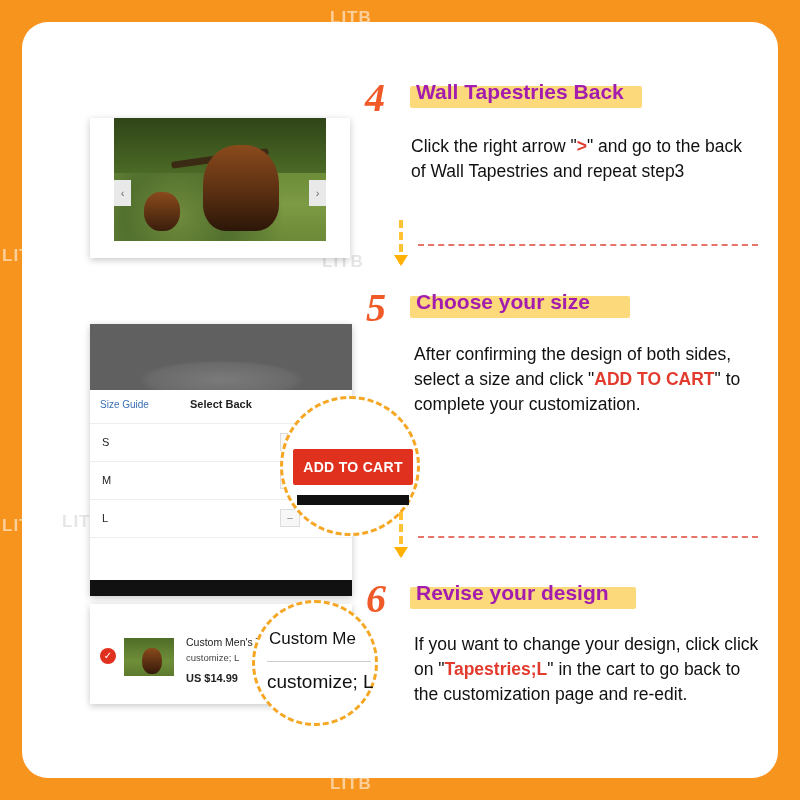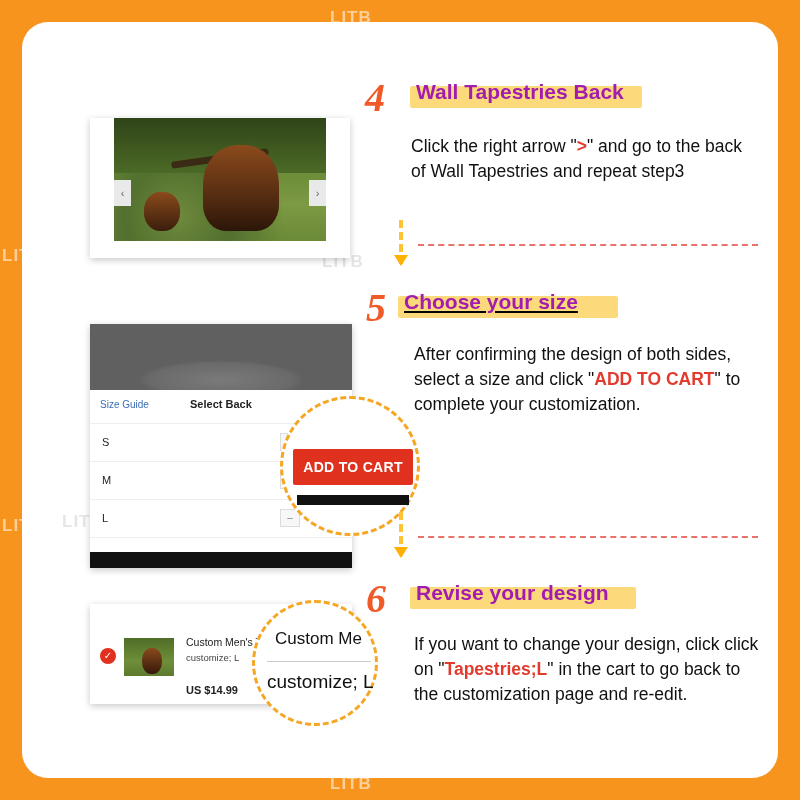--- a/index.html
+++ b/index.html
@@ -126,21 +126,21 @@
   }
   .nav-left { left: 24px; top: 62px; }
   .nav-right { left: 219px; top: 62px; }
   .cursor {
     position: absolute; left: 232px; top: 84px;
     width: 0; height: 0;
     filter: drop-shadow(1px 1px 1px rgba(0,0,0,.3));
   }
 
   
-  .shot5 { left: 68px; top: 302px; width: 262px; height: 244px; }
+  .shot5 { left: 68px; top: 302px; width: 262px; height: 272px; }
   .shot5 .hero { position:absolute; left:0; top:0; width:100%; height:66px; background:#606060; }
   .shot5 .hero:after{
     content:""; position:absolute; left:18%; top:55%; width:64%; height:60%;
     background: radial-gradient(ellipse at center, #7a7a7a 0%, #6a6a6a 60%, transparent 70%);
   }
   .sizebar {
     position:absolute; left:0; top:66px; width:100%; height:34px;
     background:#fff; border-bottom:1px solid #eee;
   }
   .sizeguide { position:absolute; left:10px; top:9px; font-size:10px; color:#3a6fb5; }
@@ -188,21 +188,21 @@
     position:absolute; left:34px; top:34px; width:50px; height:38px;
     background: linear-gradient(to bottom,#4e6d27 0%, #6f8e39 60%, #5d7a2e 100%);
     overflow:hidden;
   }
   .cart-thumb:after{
     content:""; position:absolute; left:35%; top:25%; width:40%; height:70%;
     background: linear-gradient(to bottom,#8a4a1c,#35190a); border-radius:45%;
   }
   .cart-title { position:absolute; left:96px; top:32px; font-size:10.5px; color:#222; }
   .cart-cust { position:absolute; left:96px; top:48px; font-size:9.5px; color:#444; }
-  .cart-price { position:absolute; left:96px; top:68px; font-size:11px; font-weight:bold; color:#222;margin-top:12px; }
+  .cart-price { position:absolute; left:96px; top:68px; font-size:11px; font-weight:bold; color:#222; }
   .cust-callout {
     position:absolute;
     font-size:19px; color:#111;
     white-space:nowrap;
   }
 </style>
 </head>
 <body>
 
 <div class="wm" style="left:330px; top:8px;">LITB</div>
@@ -241,21 +241,21 @@
   </div>
 
   <div class="v-arrow" style="left:372px; top:198px; height:44px;">
     <div class="stem"></div>
       <div class="head"></div>
   </div>
   <div class="h-divider" style="left:396px; top:222px; width:340px;"></div>
 
   <div class="step">
     <div class="num" style="left:344px; top:262px;">5</div>
-    <div class="title-wrap" style="left:382px; top:268px;text-decoration:underline;">
+    <div class="title-wrap" style="left:394px; top:268px;">
       <div class="title-hl" style="width:220px;"></div>
       <div class="title">Choose your size</div>
     </div>
     <div class="body-text" style="left:392px; top:320px; width:352px;">
       <span>After confirming the design of both sides, select a size and click "</span><span class="red-bold">ADD TO CART</span><span>" to complete your customization.</span>
     </div>
   </div>
 
   <div class="shot shot5">
     <div class="hero"></div>
@@ -307,18 +307,18 @@
 
   <div class="shot shot6">
     <div class="cart-check">✓</div>
     <div class="cart-thumb"></div>
     <div class="cart-title">Custom Men's T shirt</div>
     <div class="cart-cust">customize; L</div>
     <div class="cart-price">US $14.99</div>
   </div>
 
   <div class="circle-callout" style="left:230px; top:578px; width:126px; height:126px;">
-    <div class="cust-callout" style="left:14px; top:26px; font-size:17px;margin-left:6px;">Custom Me</div>
+    <div class="cust-callout" style="left:14px; top:26px; font-size:17px;">Custom Me</div>
     <div style="position:absolute;left:12px;top:58px;width:104px;height:0;border-top:1px solid #ccc;"></div>
     <div class="cust-callout" style="left:12px; top:68px;">customize; L</div>
   </div>
 
 </div>
 
 </body></html>

